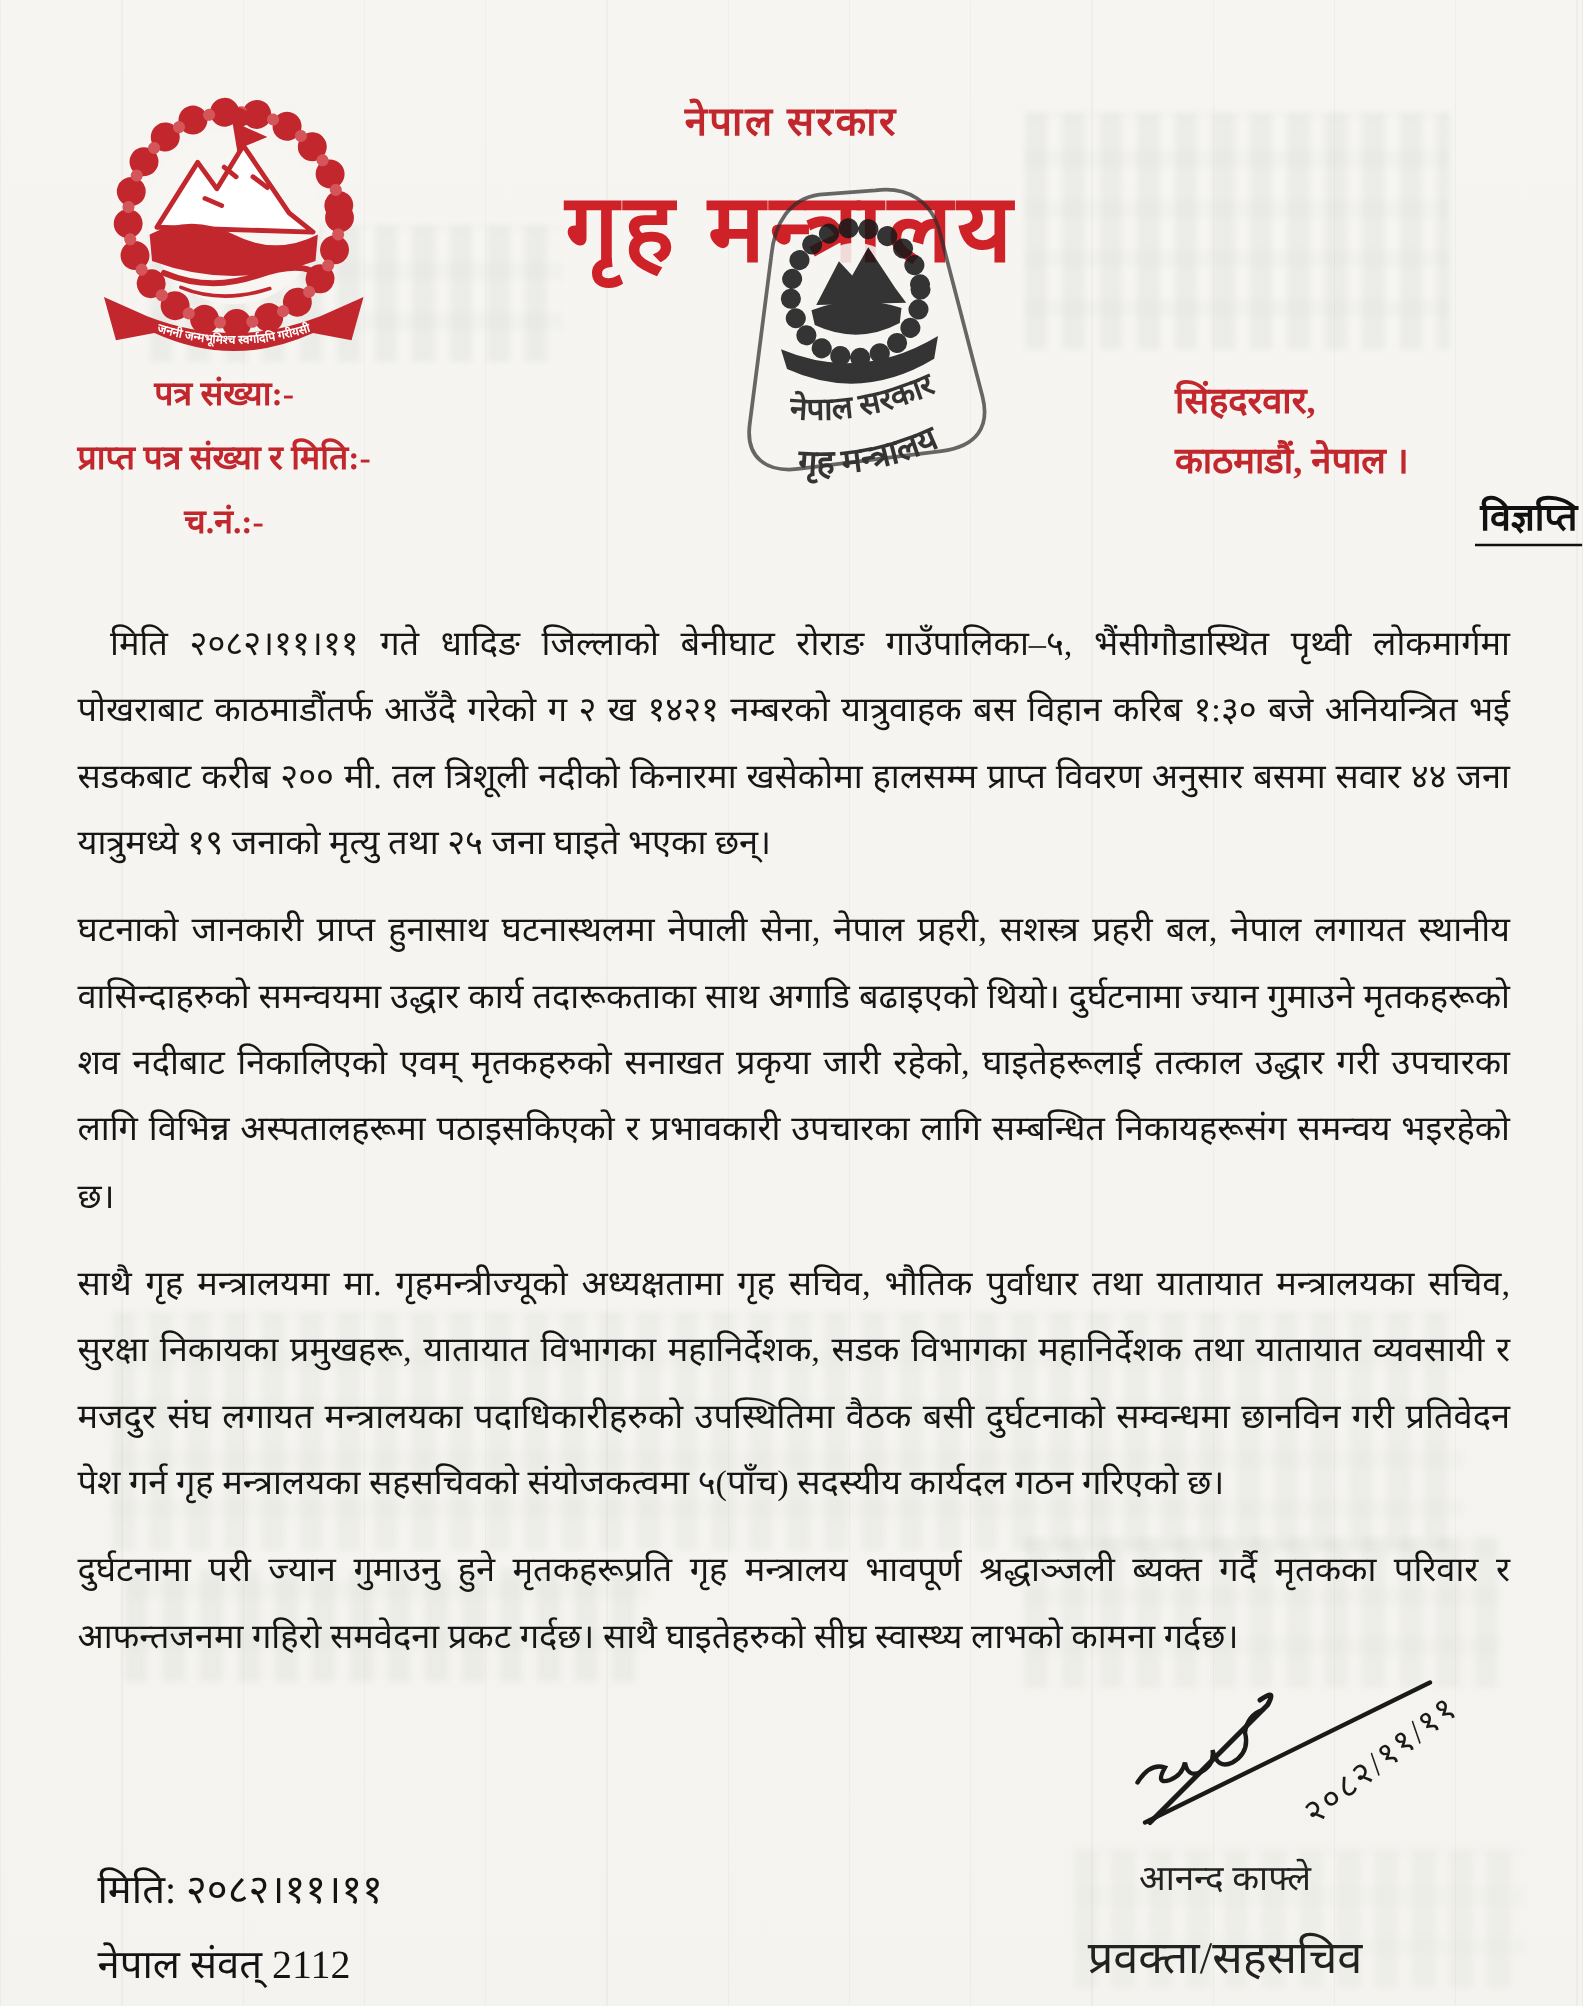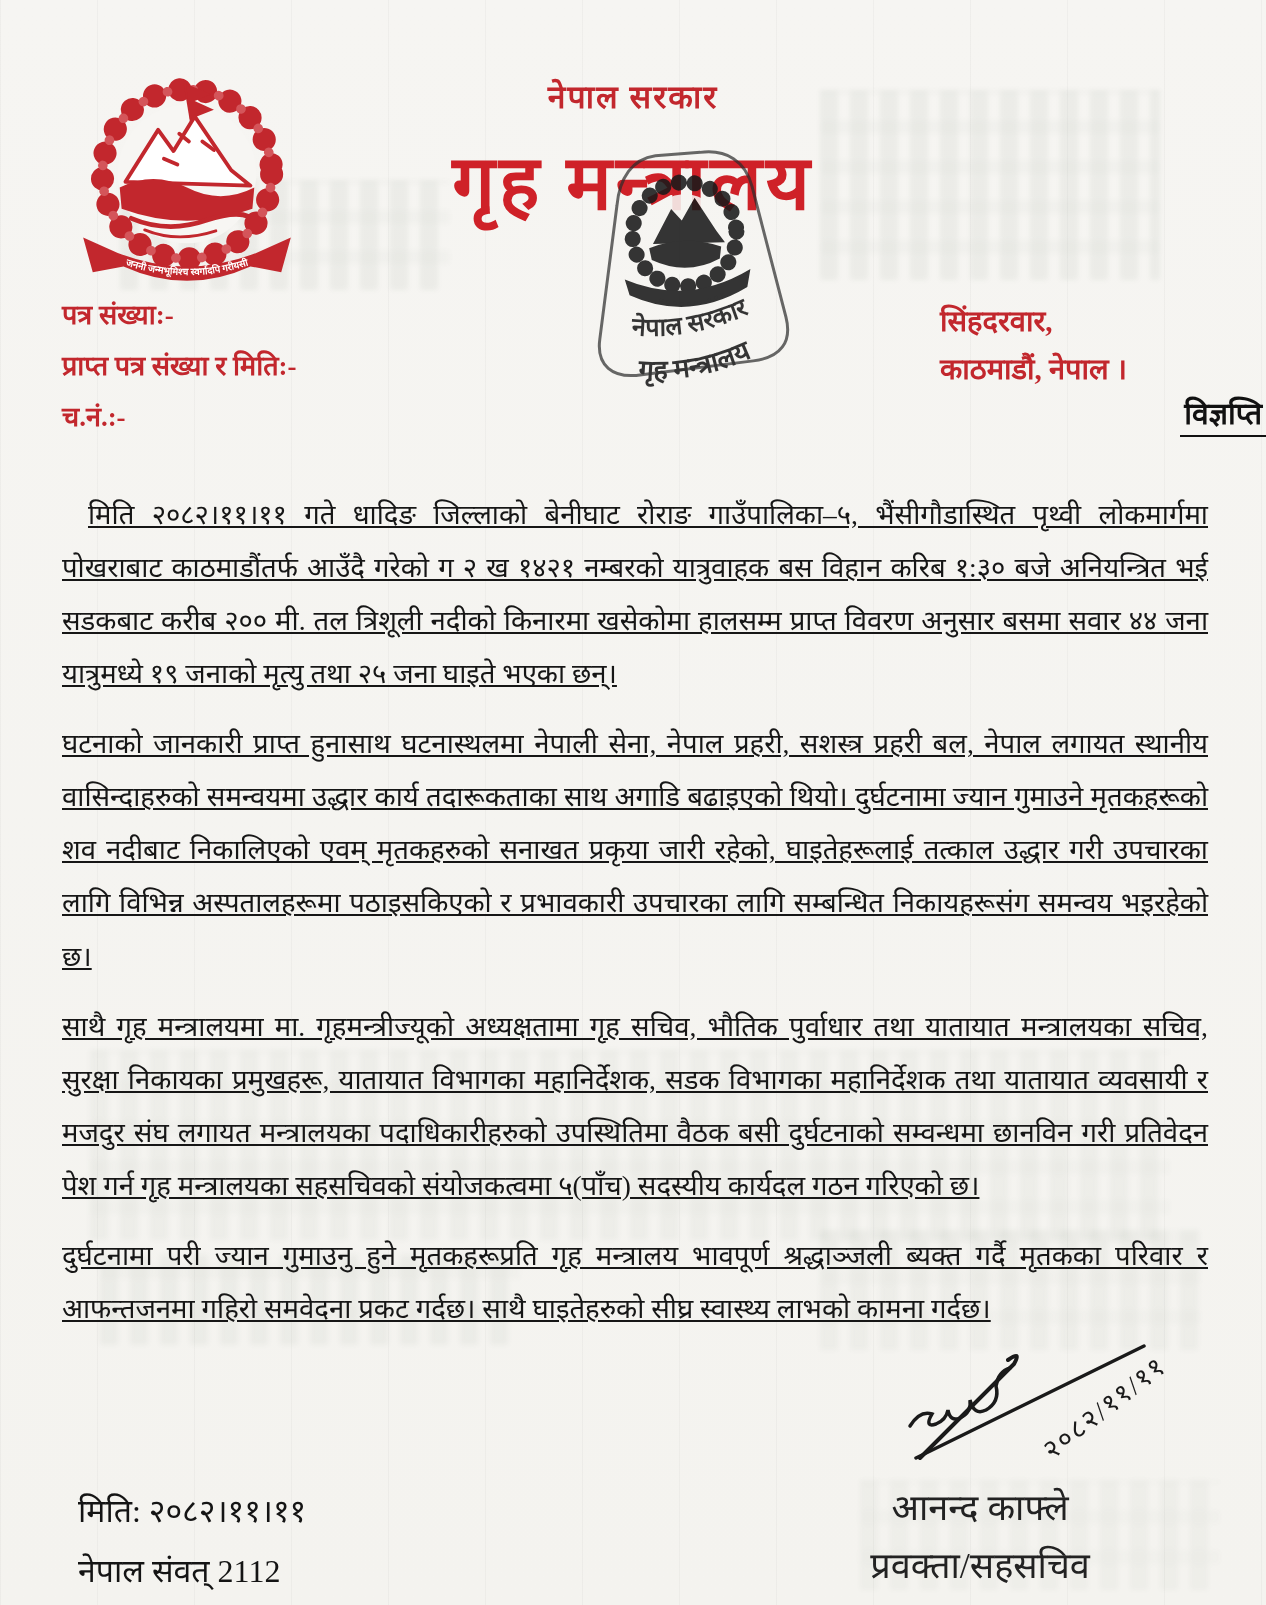--- a/index.html
+++ b/index.html
@@ -28,58 +28,58 @@
   .emblem{position:absolute;top:72px;left:62px;width:250px;height:235px;}
   .stamp{
     position:absolute;top:138px;left:566px;width:250px;height:250px;
     transform:rotate(-3deg);opacity:0.88;
   }
   
   .meta{
     position:absolute;left:62px;top:302px;
     font-size:27px;font-weight:bold;color:#c2272d;line-height:1.0;
   }
-  .meta div{margin-bottom:24px;}
+  .meta div{margin-bottom:24px;text-align:center;}
   .address{
     position:absolute;right:26px;top:298px;width:300px;
     font-size:29px;font-weight:bold;color:#c2272d;
     line-height:1.65;
   }
   .doc-title-wrap{
     position:absolute;top:392px;left:0;width:100%;text-align:right;
   }
   .doc-title{
     display:inline-block;font-size:30px;font-weight:bold;color:#111;
     border-bottom:2px solid #111;padding:0 4px 2px 4px;
   }
   
   .body-text{
     position:absolute;left:62px;right:58px;top:488px;
-    font-size:27.5px;line-height:1.93;text-align:justify;color:#161616;text-decoration:underline;
+    font-size:27.5px;line-height:1.93;text-align:justify;color:#161616;
   }
   .body-text p{margin:0 0 17px 0;}
   .body-text p.indent{text-indent:26px;}
   
   .foot-left{
     position:absolute;left:78px;top:1495px;
     font-size:32px;color:#141414;line-height:1.0;
   }
   .foot-left div{margin-bottom:28px;}
   .sign-block{
     position:absolute;left:860px;top:1330px;width:360px;height:250px;
   }
   .sign-svg{position:absolute;left:20px;top:0;width:340px;height:150px;}
   .sign-date{
     position:absolute;left:170px;top:58px;
     font-size:27px;color:#1a1a1a;transform:rotate(-38deg);
     letter-spacing:2px;white-space:nowrap;
   }
   .sign-name{
     position:absolute;left:0;top:152px;width:240px;text-align:center;
-    font-size:36px;color:#222;
+    font-size:28px;color:#222;
   }
   .sign-title{
     position:absolute;left:0;top:210px;width:240px;text-align:center;
     font-size:36px;color:#222;
   }
   
   .smudge{
     position:absolute;filter:blur(2.5px);opacity:0.16;pointer-events:none;
     background:repeating-linear-gradient(90deg, rgba(90,110,90,0.55) 0 22px, transparent 22px 34px);
   }

